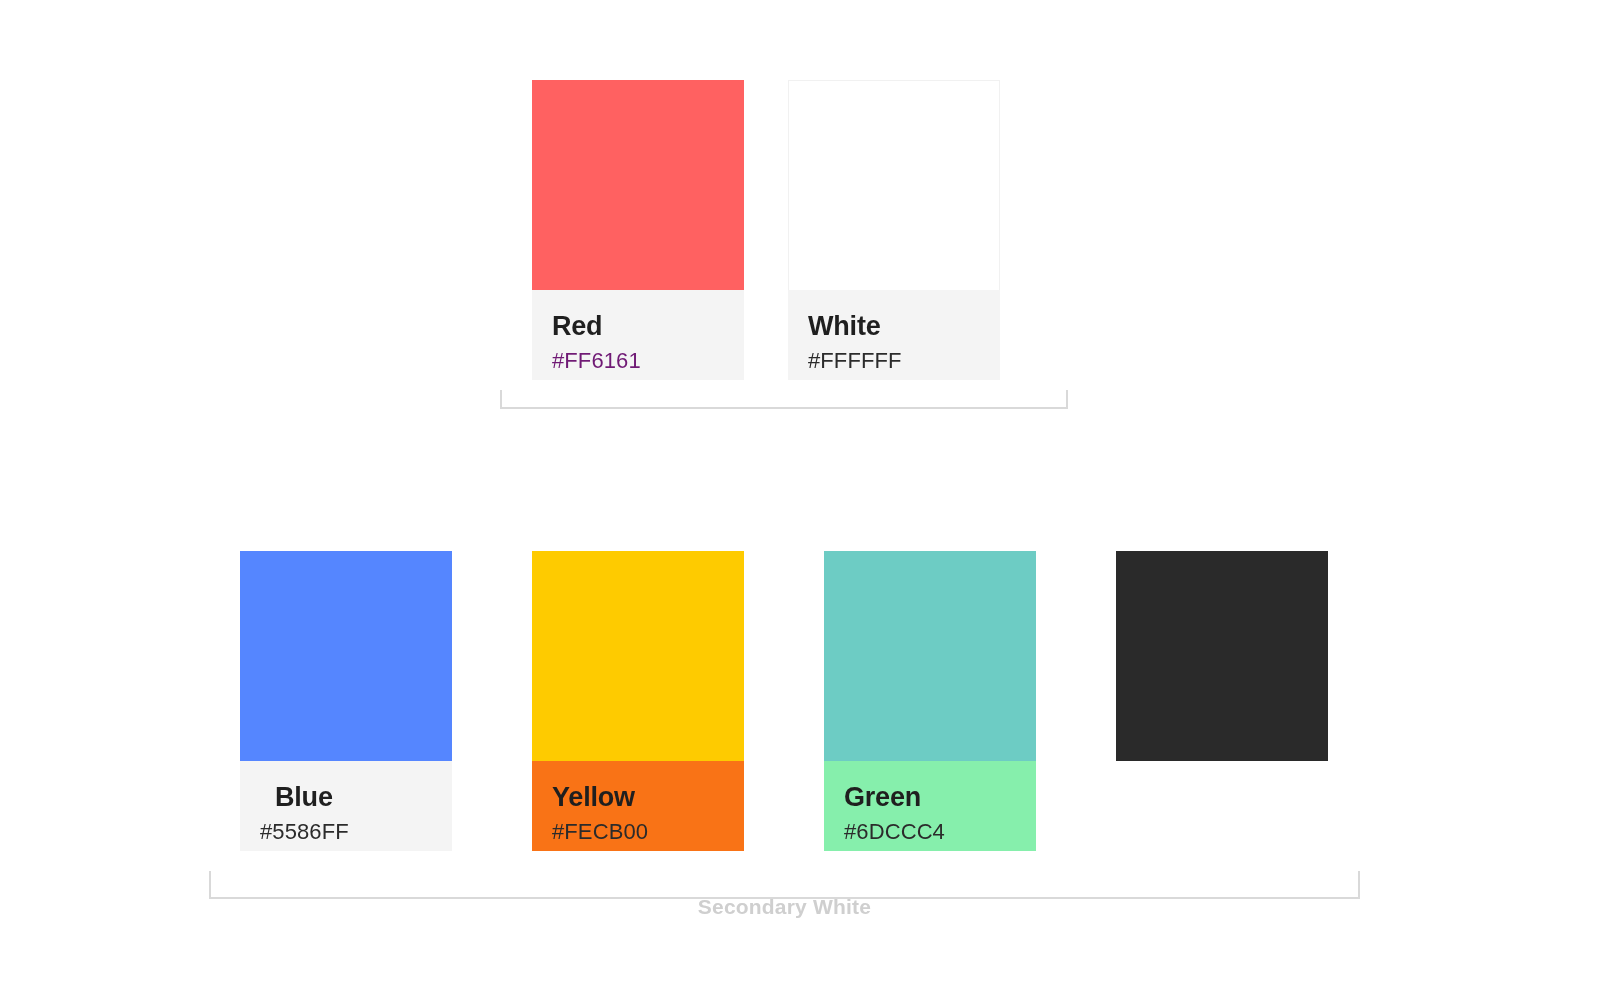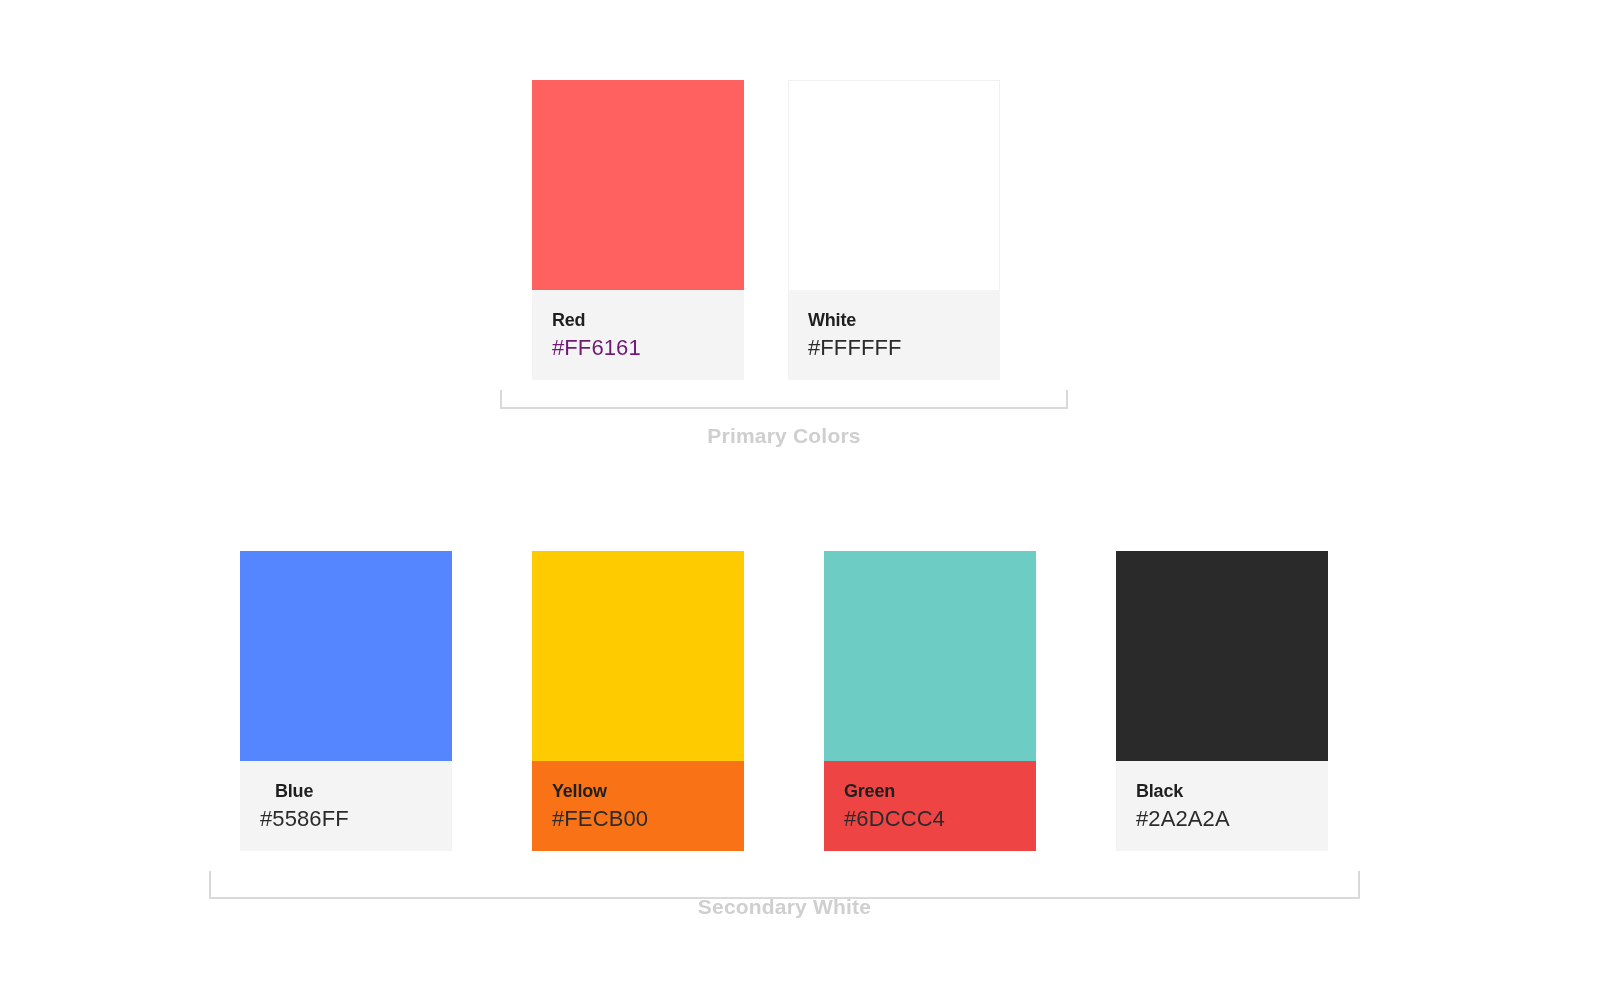--- a/index.html
+++ b/index.html
@@ -42,21 +42,21 @@
     border-bottom: none;
   }
   .swatch-meta {
     width: 212px;
     height: 90px;
     background: #f4f4f4;
     box-sizing: border-box;
     padding: 18px 0 0 20px;
   }
   .swatch-name {
-    font-size: 18px;
+    font-size: 27px;
     font-weight: bold;
     color: #1f1f1f;
     line-height: 1.36;
     letter-spacing: -0.2px;
     white-space: nowrap;
   }
   .swatch-hex {
     font-size: 22px;
     font-weight: normal;
     color: #2b2b2b;
@@ -116,50 +116,45 @@
 
   <div class="swatch-card" id="card-white">
     <div class="swatch-chip bordered" style="background-color: rgb(255, 255, 255); border-color: rgb(241, 241, 241);"></div>
     <div class="swatch-meta" style="background: rgb(244, 244, 244);">
       <div class="swatch-name" style="color: rgb(31, 31, 31);">White</div>
       <div class="swatch-hex" style="color: rgb(43, 43, 43);">#FFFFFF</div>
     </div>
   </div>
 
   <div class="group-bracket" id="bracket-primary" style="border-left-color: rgb(217, 217, 217); border-right-color: rgb(217, 217, 217); border-bottom-color: rgb(217, 217, 217);"></div>
-  <div class="group-label" id="label-primary" style="color: rgb(207, 207, 207);">Primary Colors</div>
 
   <div class="swatch-card" id="card-blue">
     <div class="swatch-chip" style="background-color: rgb(85, 134, 255);"></div>
     <div class="swatch-meta" style="background: rgb(244, 244, 244);">
       <div class="swatch-name" style="color: rgb(31, 31, 31); margin-left: 15px;">Blue</div>
       <div class="swatch-hex" style="color: rgb(43, 43, 43);">#5586FF</div>
     </div>
   </div>
 
   <div class="swatch-card" id="card-yellow">
     <div class="swatch-chip" style="background-color: rgb(254, 203, 0);"></div>
     <div class="swatch-meta" style="background: #f97316;">
       <div class="swatch-name" style="color: rgb(31, 31, 31);">Yellow</div>
       <div class="swatch-hex" style="color: rgb(43, 43, 43);">#FECB00</div>
     </div>
   </div>
 
   <div class="swatch-card" id="card-green">
     <div class="swatch-chip" style="background-color: rgb(109, 204, 196);"></div>
-    <div class="swatch-meta" style="background: #ef4444;">
+    <div class="swatch-meta" style="background: #86efac;">
       <div class="swatch-name" style="color: rgb(31, 31, 31);">Green</div>
       <div class="swatch-hex" style="color: rgb(43, 43, 43);">#6DCCC4</div>
     </div>
   </div>
 
   <div class="swatch-card" id="card-black">
     <div class="swatch-chip" style="background-color: rgb(42, 42, 42);"></div>
-    <div class="swatch-meta" style="background: rgb(244, 244, 244);">
-      <div class="swatch-name" style="color: rgb(31, 31, 31);">Black</div>
-      <div class="swatch-hex" style="color: rgb(43, 43, 43);">#2A2A2A</div>
-    </div>
   </div>
 
   <div class="group-bracket" id="bracket-secondary" style="border-left-color: rgb(217, 217, 217); border-right-color: rgb(217, 217, 217); border-bottom-color: rgb(217, 217, 217);"></div>
   <div class="group-label" id="label-secondary" style="color: rgb(207, 207, 207);">Secondary White</div>
 
 </div>
 
 </body></html>

